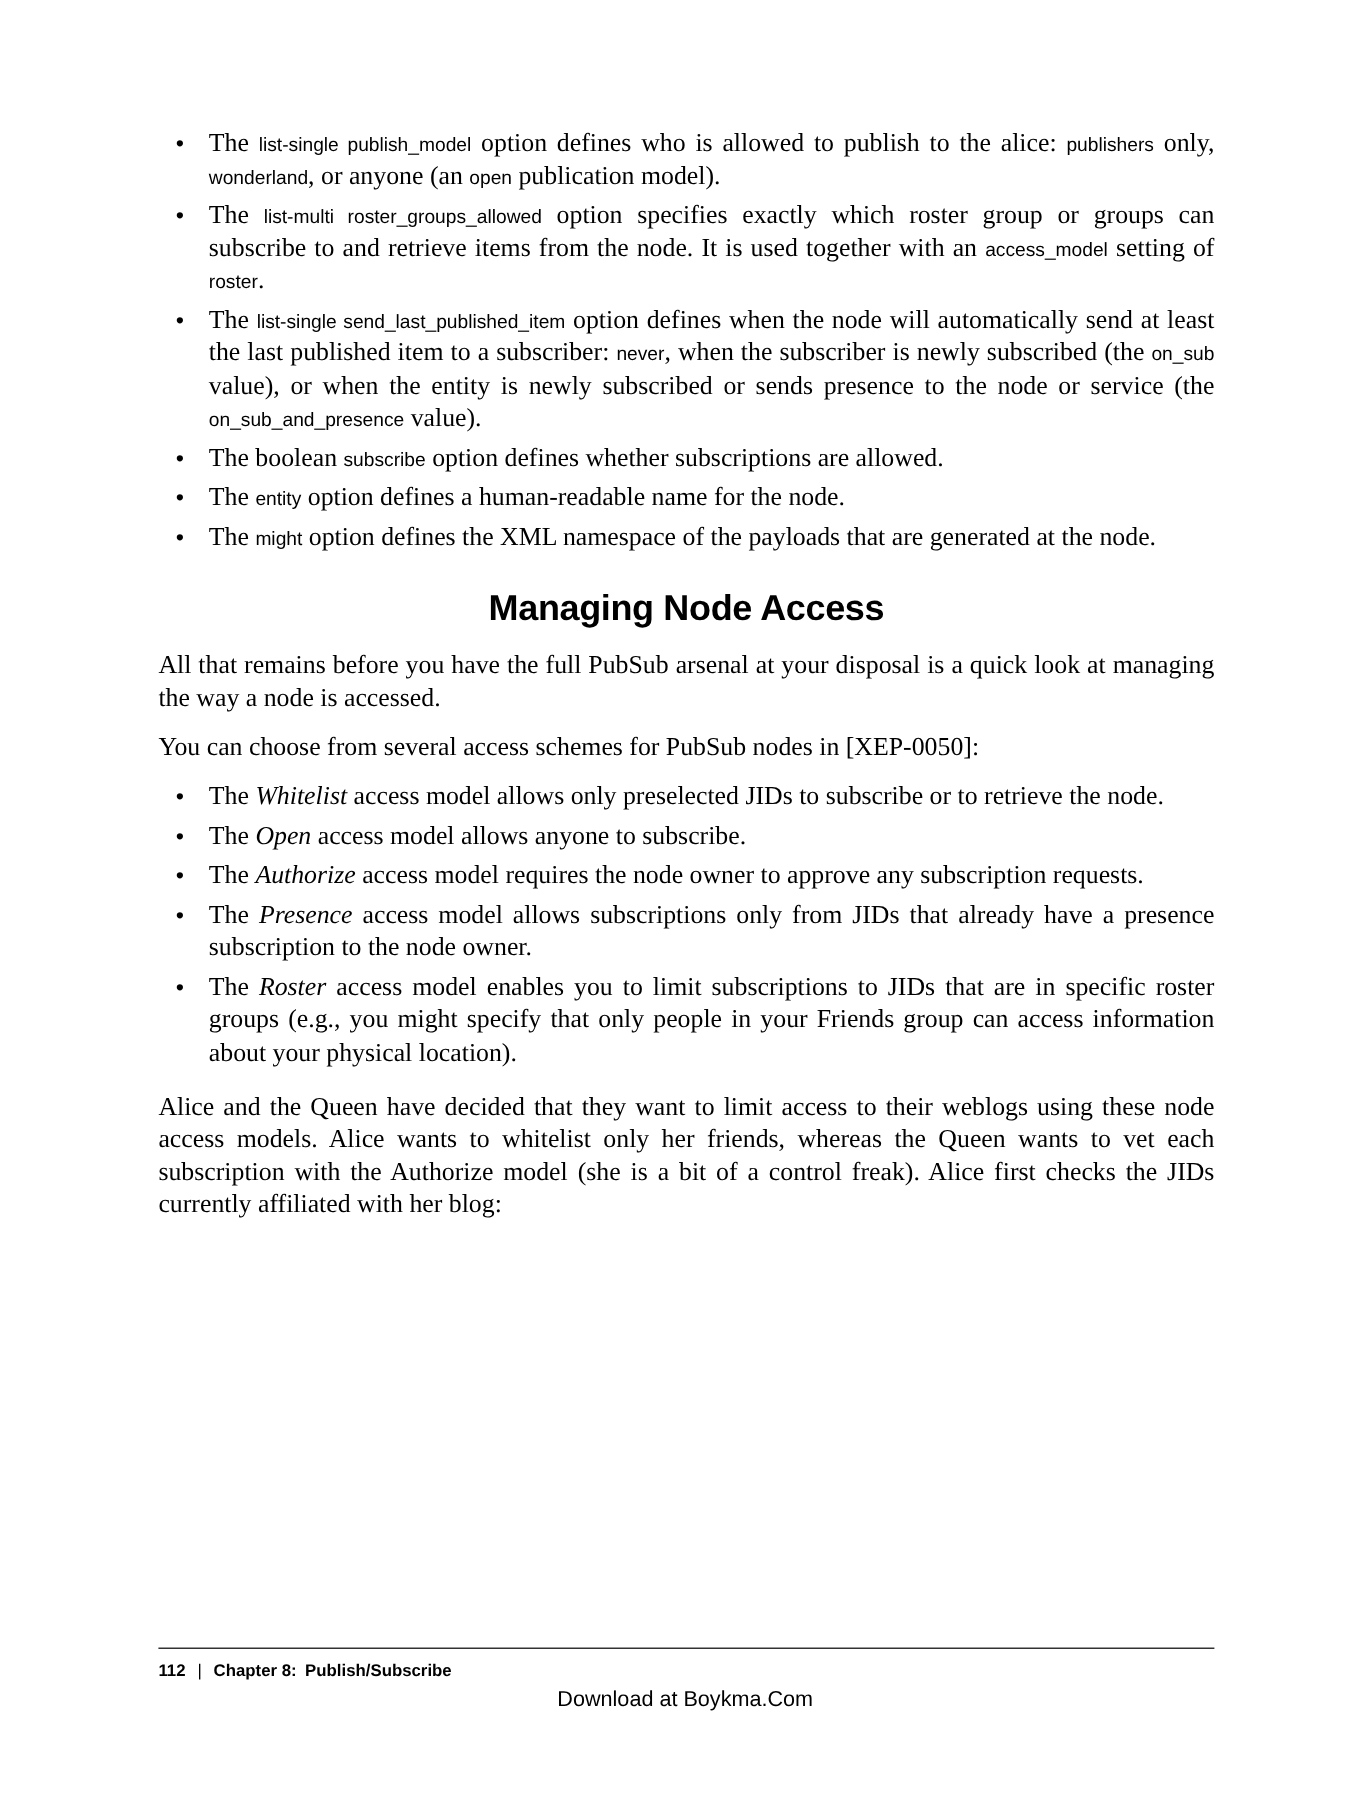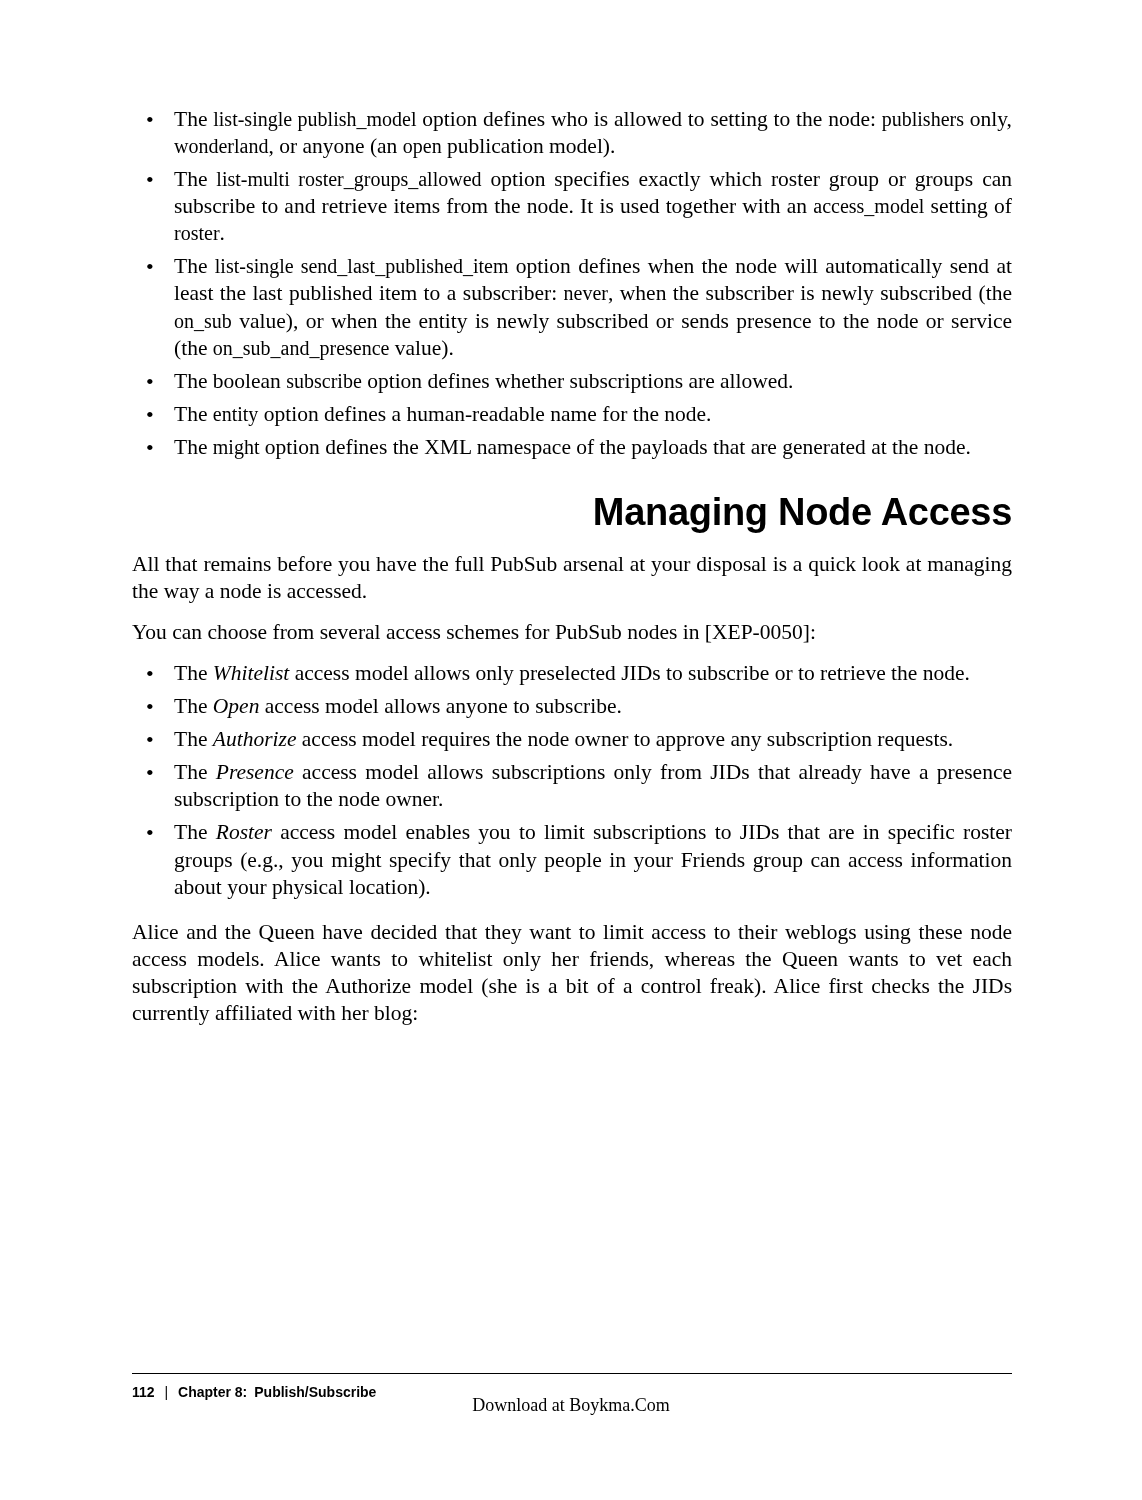--- a/index.html
+++ b/index.html
@@ -33,31 +33,31 @@
     padding-left: 0;
   }
   ul.bullets li::before {
     content: "•";
     position: absolute;
     left: -28px;
     top: 0;
     font-size: 22px;
   }
   .mono {
-    font-family: Liberation Serif, serif;
-    font-size: 20px;
+    font-family: Liberation Sans, sans-serif;
+    font-size: 16px;
   }
   h2.section {
     font-family: "Arial Narrow", Arial, Helvetica, sans-serif;
     font-stretch: condensed;
     font-weight: 700;
-    font-size: 38px;
+    font-size: 30px;
     margin: 28px 0 14px 0;
     letter-spacing: -0.3px;
-    text-align: right;
+    text-align: center;
   }
   p.para {
     margin: 0 0 14px 0;
   }
   .ital { font-style: italic; }
   pre.code {
     font-family: "Courier New", Courier, monospace;
     font-size: 17px;
     line-height: 1.25;
     margin: 6px 0 0 42px;
@@ -82,37 +82,37 @@
   }
   .footer .pnum {
     font-weight: 700;
   }
   .footer .sep {
     margin: 0 6px;
     font-weight: 400;
   }
   .download {
     position: absolute;
-    bottom: 84px;
+    bottom: 73px;
     left: 0;
     width: 1142px;
     text-align: center;
-    font-family: Liberation Serif, serif;
+    font-family: Liberation Sans, sans-serif;
     font-size: 18px;
   }
 </style>
 </head>
 <body>
 
 <div class="page">
   <div class="content">
 
     <ul class="bullets">
       <li>
-        <span>The </span><span class="mono">list-single publish_model</span><span> option defines who is allowed to setting to the node: </span><span class="mono">publishers</span><span> only, </span><span class="mono">wonderland</span><span>, or anyone (an </span><span class="mono">open</span><span> publication model).</span>
+        <span>The </span><span class="mono">list-single publish_model</span><span> option defines who is allowed to publish to the alice: </span><span class="mono">publishers</span><span> only, </span><span class="mono">wonderland</span><span>, or anyone (an </span><span class="mono">open</span><span> publication model).</span>
       </li>
       <li>
         <span>The </span><span class="mono">list-multi roster_groups_allowed</span><span> option specifies exactly which roster group or groups can subscribe to and retrieve items from the node. It is used together with an </span><span class="mono">access_model</span><span> setting of </span><span class="mono">roster</span><span>.</span>
       </li>
       <li>
         <span>The </span><span class="mono">list-single send_last_published_item</span><span> option defines when the node will automatically send at least the last published item to a subscriber: </span><span class="mono">never</span><span>, when the subscriber is newly subscribed (the </span><span class="mono">on_sub</span><span> value), or when the entity is newly subscribed or sends presence to the node or service (the </span><span class="mono">on_sub_and_presence</span><span> value).</span>
       </li>
       <li>
         <span>The boolean </span><span class="mono">subscribe</span><span> option defines whether subscriptions are allowed.</span>
       </li>

